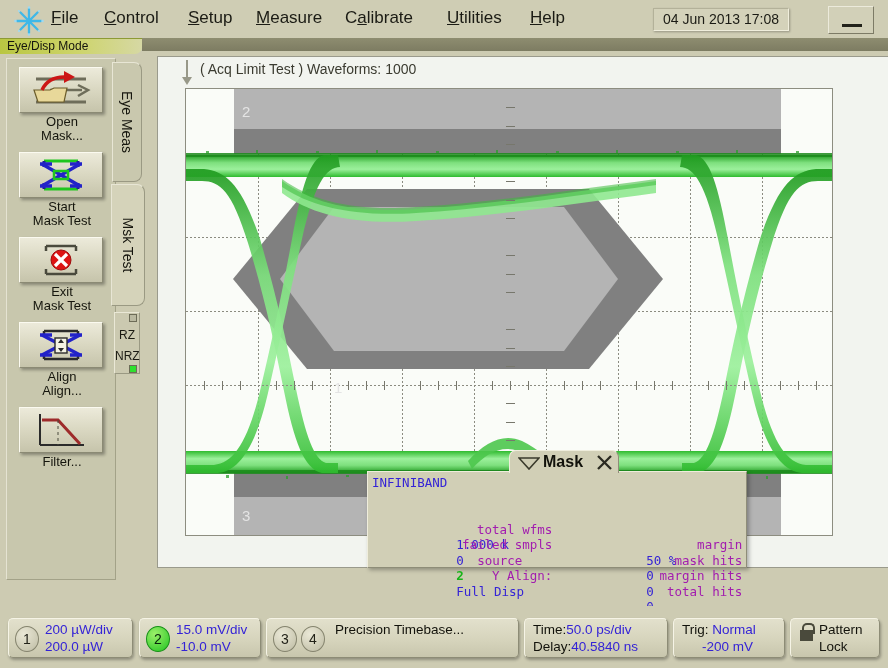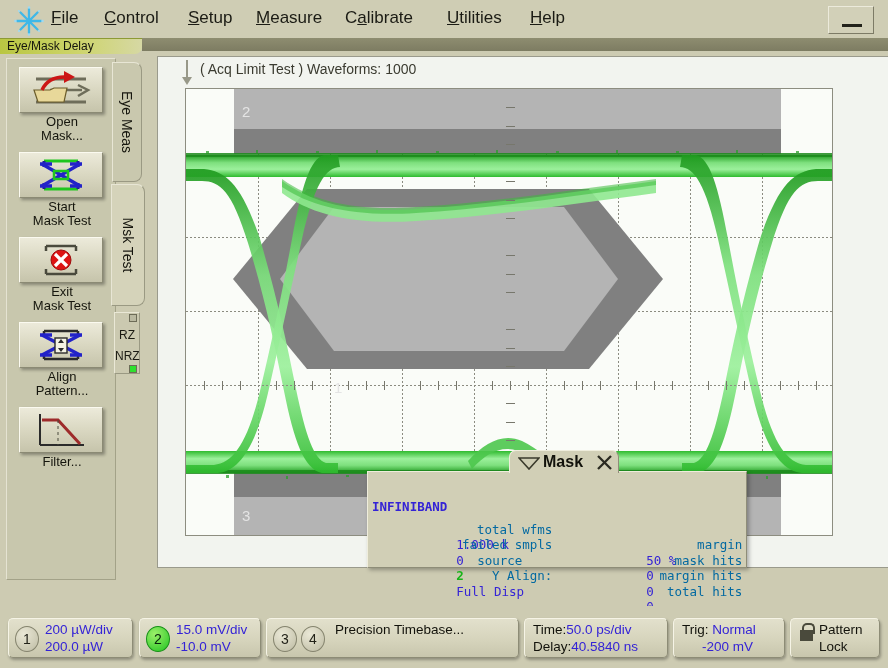--- a/index.html
+++ b/index.html
@@ -240,23 +240,23 @@
   }
   #maskhdr .title {
     position: absolute; left: 33px; top: 2px;
     font-size: 16px; font-weight: bold; color: #12120b;
   }
   #maskResults {
     position: absolute; left: 4px; top: 3px; right: 3px; bottom: 2px;
     font-family: "DejaVu Sans Mono", monospace;
     font-size: 12.5px; line-height: 15.5px;
   }
-  .mres-title { color: #3423d6; font-weight: bold; margin-top: 24px; }
+  .mres-title { color: #3423d6; font-weight: normal; }
   .mrow { position: relative; height: 15.5px; white-space: pre; }
-  .lbl { color: #0369a1; }
+  .lbl { color: #a21caf; }
   .val { color: #3423d6; }
   .val-green { color: #18b418; font-weight: bold; }
   .col-l { position: absolute; left: 0; }
   .col-r { position: absolute; left: 190px; }
 
   
   #statusbar {
     position: absolute; left: 0; bottom: 0; width: 888px; height: 62px;
     background: #cdcbb2;
   }
@@ -327,28 +327,29 @@
     </div>
 
     <div class="menu-item" style="left:51px"><u>F</u>ile</div>
     <div class="menu-item" style="left:104px"><u>C</u>ontrol</div>
     <div class="menu-item" style="left:188px"><u>S</u>etup</div>
     <div class="menu-item" style="left:256px"><u>M</u>easure</div>
     <div class="menu-item" style="left:345px">C<u>a</u>librate</div>
     <div class="menu-item" style="left:447px"><u>U</u>tilities</div>
     <div class="menu-item" style="left:530px"><u>H</u>elp</div>
 
+    <div id="datetime">04 Jun 2013  17:08</div>
     <div id="minbtn">
         <i></i>
       </div>
   </div>
 
   <div id="ribbonbar"></div>
   <div id="modetab">
-    <span>Eye/Mask Delay</span>
+    <span>Eye/Disp Mode</span>
   </div>
 
   <div id="leftpanel">
 
     <div class="toolbtn" style="top:8px">
       <svg width="82" height="44" viewBox="0 0 82 44">
         <line x1="16" y1="11" x2="66" y2="11" stroke="#6e6d5a" stroke-width="3"></line>
         <line x1="16" y1="34" x2="66" y2="34" stroke="#6e6d5a" stroke-width="3"></line>
         <polyline points="58,17 68,22 58,28" fill="none" stroke="#6e6d5a" stroke-width="2.5"></polyline>
         <line x1="30" y1="22" x2="62" y2="22" stroke="#6e6d5a" stroke-width="2.5"></line>
@@ -409,21 +410,21 @@
         <line x1="20" y1="12" x2="32" y2="12" stroke="#2222c8" stroke-width="3.5"></line>
         <line x1="50" y1="12" x2="62" y2="12" stroke="#2222c8" stroke-width="3.5"></line>
         <line x1="20" y1="32" x2="32" y2="32" stroke="#2222c8" stroke-width="3.5"></line>
         <line x1="50" y1="32" x2="62" y2="32" stroke="#2222c8" stroke-width="3.5"></line>
         <rect x="35" y="15" width="12" height="15" fill="#f4f2e4" stroke="#2b2b2b" stroke-width="1.4"></rect>
         <polygon points="41,16 44,20 38,20" fill="#2b2b2b"></polygon>
         <polygon points="41,29 44,25 38,25" fill="#2b2b2b"></polygon>
       </svg>
     </div>
     <div class="toollabel" style="top:311px">Align</div>
-    <div class="toollabel" style="top:325px">Pattern...</div>
+    <div class="toollabel" style="top:325px">Align...</div>
 
     <div class="toolbtn" style="top:348px">
       <svg width="82" height="44" viewBox="0 0 82 44">
         <line x1="20" y1="6" x2="20" y2="37" stroke="#2b2b2b" stroke-width="2"></line>
         <line x1="20" y1="37" x2="64" y2="37" stroke="#2b2b2b" stroke-width="2"></line>
         <polyline points="22,12 38,12 60,36" fill="none" stroke="#9e2b2b" stroke-width="3"></polyline>
         <line x1="38" y1="12" x2="38" y2="37" stroke="#4a4a3d" stroke-width="1" stroke-dasharray="3,3"></line>
       </svg>
     </div>
     <div class="toollabel" style="top:396px">Filter...</div>

